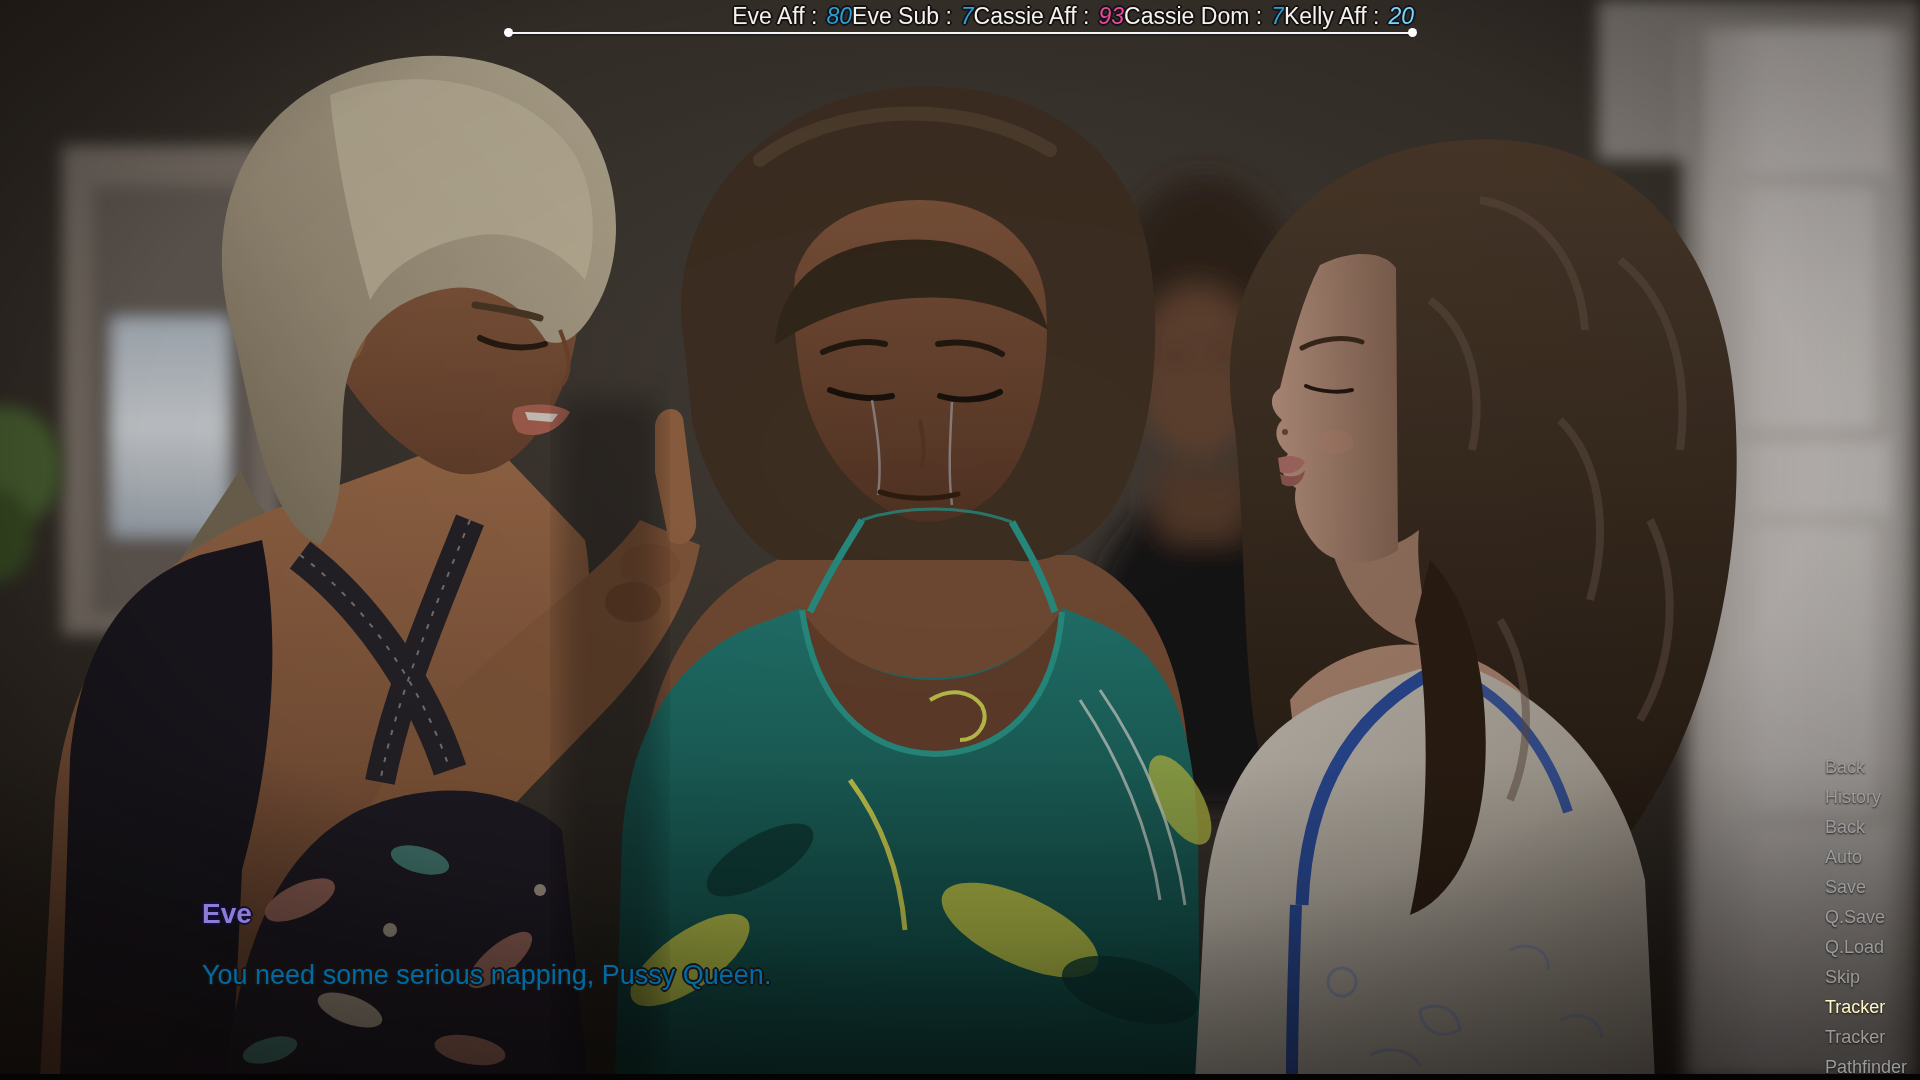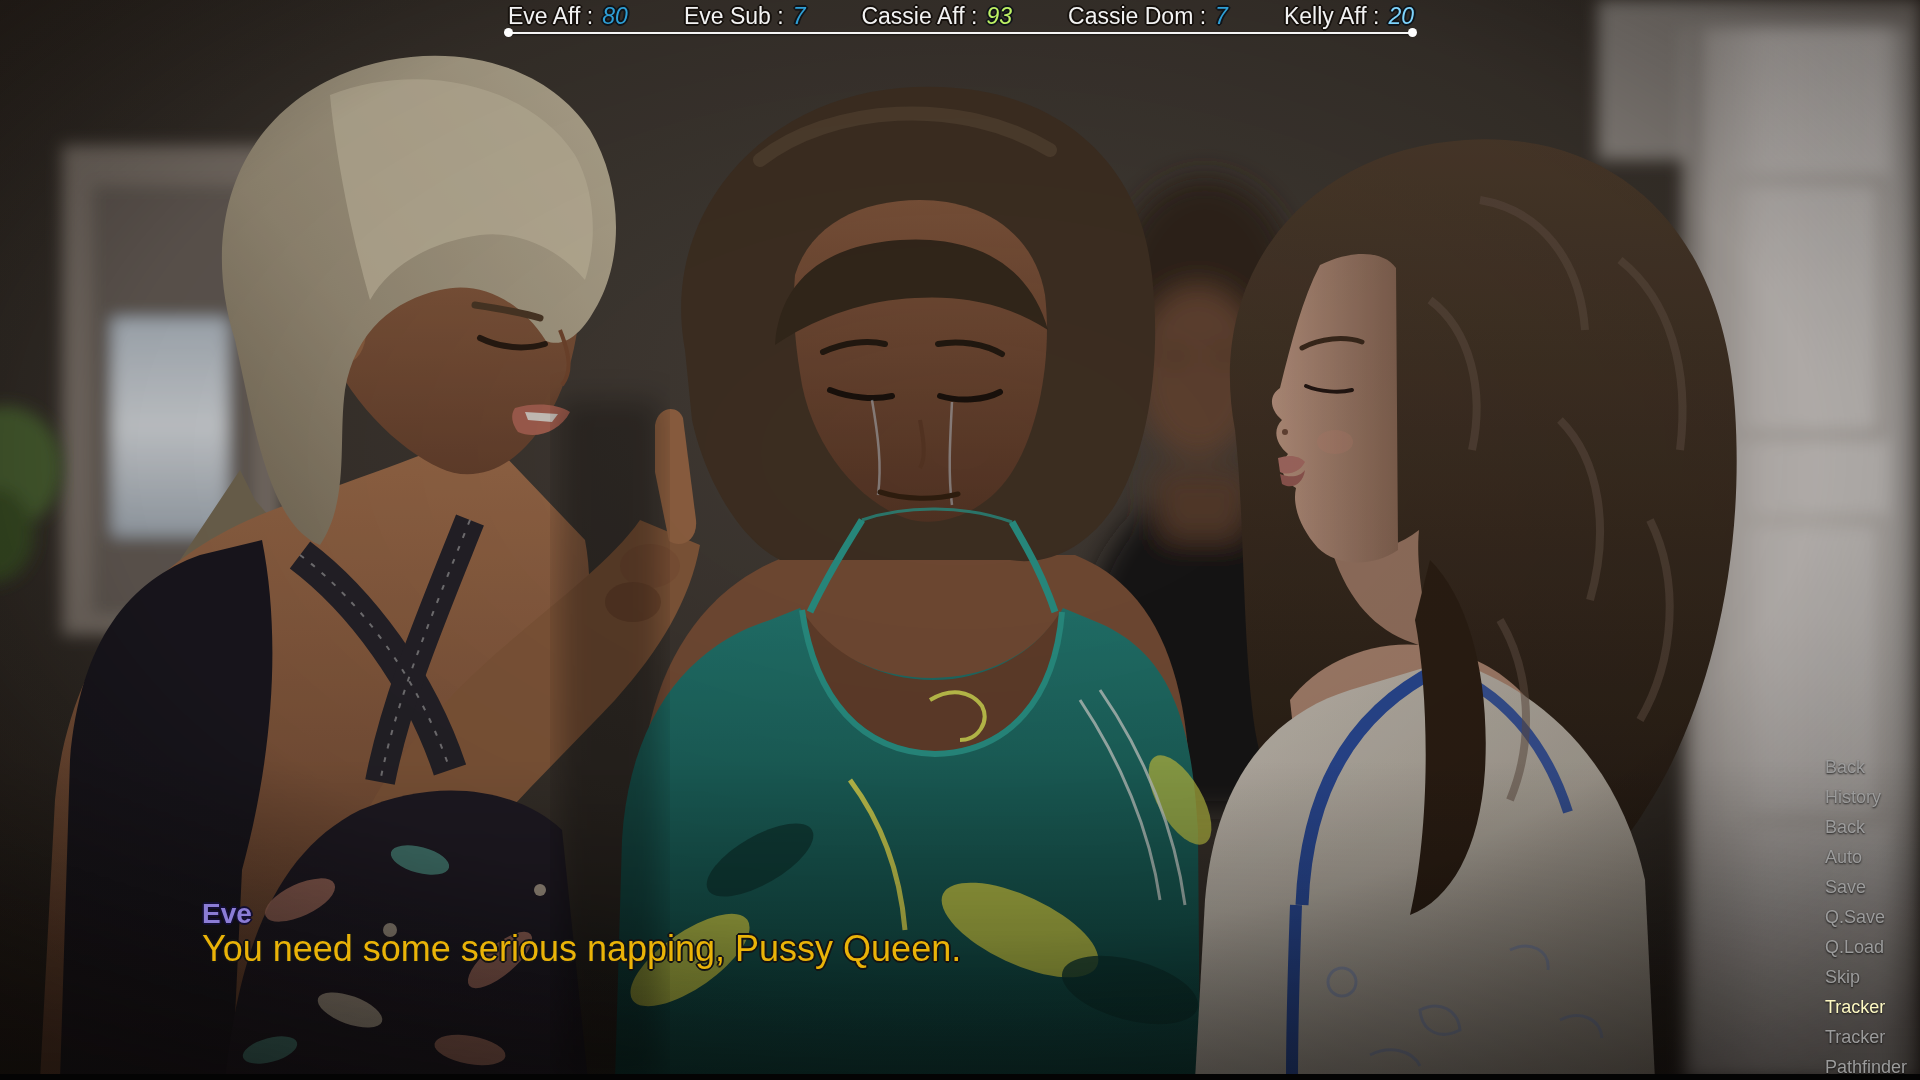--- a/index.html
+++ b/index.html
@@ -3,39 +3,39 @@
 <meta charset="utf-8">
 <style>
   html,body{margin:0;padding:0;background:#000;}
   body{width:1920px;height:1080px;overflow:hidden;position:relative;
        font-family:"Liberation Sans",sans-serif;}
   .stage{position:absolute;inset:0;width:1920px;height:1080px;}
   .stage svg{position:absolute;inset:0;width:100%;height:100%;display:block;}
 
   
   .hud{position:absolute;left:508px;top:3px;width:906px;display:flex;
-       justify-content:space-between;align-items:flex-start;z-index:5;}
+       justify-content:flex-end;align-items:flex-start;z-index:5;}
   .stat{display:flex;gap:9px;white-space:nowrap;font-size:23px;line-height:26px;}
   .stat .lbl{color:#f2f2f2;
        text-shadow:-2px 0 0 #17120e,2px 0 0 #17120e,0 -2px 0 #17120e,0 2px 0 #17120e,
                    -1px -1px 0 #17120e,1px 1px 0 #17120e,1px -1px 0 #17120e,-1px 1px 0 #17120e;}
   .stat .val{font-style:italic;font-weight:normal;
        text-shadow:-2px 0 0 #10151a,2px 0 0 #10151a,0 -2px 0 #10151a,0 2px 0 #10151a,
                    -1px -1px 0 #10151a,1px 1px 0 #10151a,1px -1px 0 #10151a,-1px 1px 0 #10151a;}
   .hud-line{position:absolute;left:508px;top:32px;width:905px;height:2px;
        background:#f5f5f5;z-index:5;box-shadow:0 1px 2px rgba(0,0,0,.6);}
   .hud-dot{position:absolute;top:-4px;width:9px;height:9px;border-radius:50%;background:#fff;}
   .hud-dot.left{left:-4px;} .hud-dot.right{right:-4px;}
 
   
   .say{position:absolute;left:0;bottom:0;width:100%;height:260px;z-index:4;}
   .who{position:absolute;left:202px;top:898px;font-size:28px;font-weight:bold;z-index:5;
        text-shadow:-2px 0 0 #140f33,2px 0 0 #140f33,0 -2px 0 #140f33,0 2px 0 #140f33,
                    -1px -1px 0 #140f33,1px 1px 0 #140f33,1px -1px 0 #140f33,-1px 1px 0 #140f33;}
-  .what{position:absolute;left:202px;top:928px;font-size:36px;color:#eab308;z-index:5;
+  .what{position:absolute;left:202px;top:960px;font-size:27px;color:#0369a1;z-index:5;
        text-shadow:-2px 0 0 #141414,2px 0 0 #141414,0 -2px 0 #141414,0 2px 0 #141414,
                    -1px -1px 0 #141414,1px 1px 0 #141414,1px -1px 0 #141414,-1px 1px 0 #141414;}
 
   
   .qmenu{position:absolute;right:13px;bottom:2px;display:flex;gap:9px;z-index:6;
          font-size:18px;color:#9b9b9b;white-space:nowrap;
          text-shadow:0 1px 2px rgba(0,0,0,.8);flex-direction:column;}
   .qmenu span{cursor:pointer;}
 </style>
 </head>
@@ -250,21 +250,21 @@
   <div class="stat">
     <span class="lbl">Eve Aff :</span>
     <span class="val" style="color: rgb(46, 159, 214);">80</span>
   </div>
   <div class="stat">
     <span class="lbl">Eve Sub :</span>
     <span class="val" style="color: rgb(46, 159, 214);">7</span>
   </div>
   <div class="stat">
     <span class="lbl">Cassie Aff :</span>
-    <span class="val" style="color: #bef264;">93</span>
+    <span class="val" style="color: #ec4899;">93</span>
   </div>
   <div class="stat">
     <span class="lbl">Cassie Dom :</span>
     <span class="val" style="color: rgb(46, 159, 214);">7</span>
   </div>
   <div class="stat">
     <span class="lbl">Kelly Aff :</span>
     <span class="val" style="color: #7dd3fc;">20</span>
   </div>
 </div>

